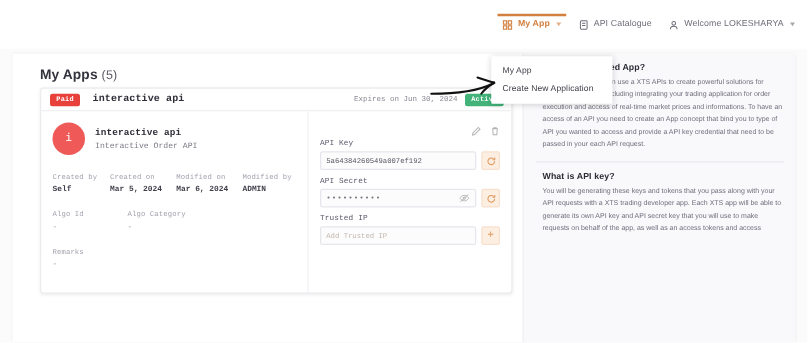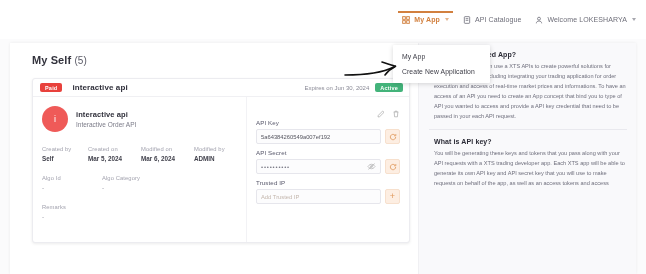--- a/index.html
+++ b/index.html
@@ -59,23 +59,23 @@
     position: absolute; left: 10px; top: 43px; width: 626px; height: 231px;
     background: #ffffff; box-shadow: 0 0 3px rgba(0,0,0,.07);
     display: flex;
   }
   .left-pane { width: 408px; padding: 11px 8px 0 22px; position: relative; }
   .page-title { font-size: 11px; color: #33333d; font-weight: bold; letter-spacing: .1px; }
   .page-title .count { font-weight: normal; color: #5a5a66; font-size: 10px; }
 
   
   .app-card {
-    margin-top: 12px; background: #ffffff; border: 1px solid #ececf0;
+    margin-top: 4px; background: #ffffff; border: 1px solid #ececf0;
     border-radius: 3px; box-shadow: 0 1px 3px rgba(0,0,0,.08);
-    width: 378px; height: 165px; position: relative; overflow: hidden;
+    width: 378px; height: 165px; position: relative; overflow: hidden; font-family: Liberation Mono, monospace;
   }
   .card-head {
     height: 18px; display: flex; align-items: center; padding: 0 6px 0 7px;
     border-bottom: 1px solid #f0f0f3;
   }
   .badge-paid {
     background: #e8413c; color: #ffffff; font-size: 5.5px; font-weight: bold;
     padding: 1.5px 5px; border-radius: 2px; letter-spacing: .2px;
   }
   .card-title { font-size: 8px; color: #2f2f3a; font-weight: bold; margin-left: 10px; letter-spacing: .1px; }
@@ -197,21 +197,21 @@
     <svg width="58" height="20" viewBox="0 0 58 20" fill="none">
       <path d="M1 15 C 18 15, 36 14, 50 7" stroke="#111" stroke-width="1.6" stroke-linecap="round"></path>
       <path d="M38 2 C 45 4, 49 6, 52 6 C 48 8, 44 11, 41 15" stroke="#111" stroke-width="1.6" stroke-linecap="round" fill="none"></path>
     </svg>
   </div>
 
   <div class="content">
 
     <div class="left-pane">
       <div class="page-title">
-        <span>My Self</span>
+        <span>My Apps</span>
         <span class="count">(5)</span>
       </div>
 
       <div class="app-card">
 
         <div class="card-head">
           <span class="badge-paid">Paid</span>
           <span class="card-title">interactive api</span>
           <span class="card-head-right">
             <span class="expires">Expires on Jun 30, 2024</span>

